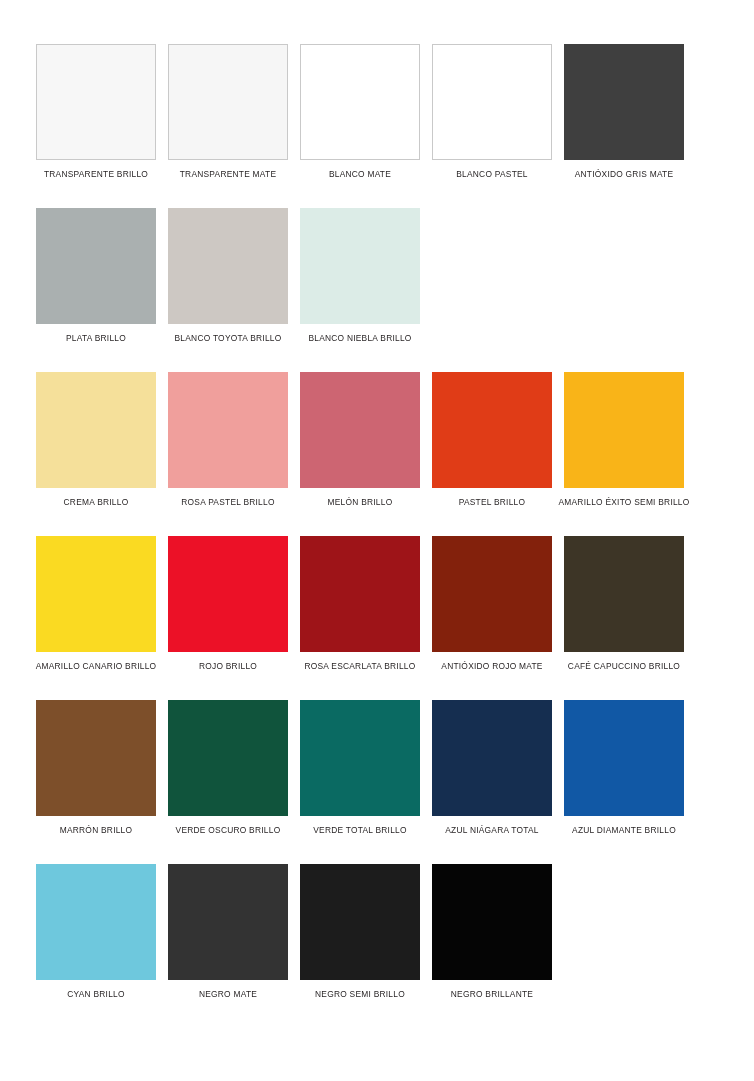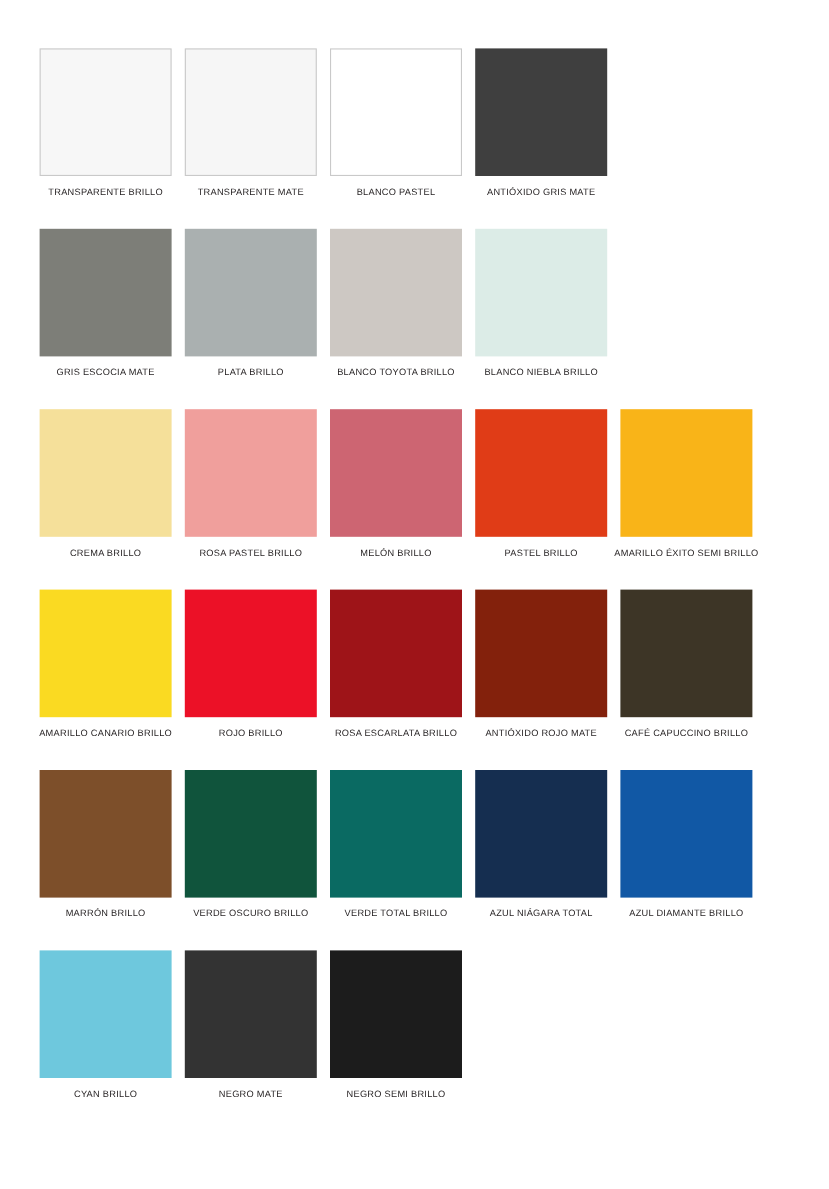--- a/index.html
+++ b/index.html
@@ -67,33 +67,33 @@
     <div class="swatch-cell">
       <div class="swatch-chip bordered" style="background-color: rgb(247, 247, 247);"></div>
       <div class="swatch-label">TRANSPARENTE BRILLO</div>
     </div>
     <div class="swatch-cell">
       <div class="swatch-chip bordered" style="background-color: rgb(246, 246, 246);"></div>
       <div class="swatch-label">TRANSPARENTE MATE</div>
     </div>
     <div class="swatch-cell">
       <div class="swatch-chip bordered" style="background-color: rgb(255, 255, 255);"></div>
+      <div class="swatch-label">BLANCO MATE</div>
+    </div>
+    <div class="swatch-cell">
+      <div class="swatch-chip bordered" style="background-color: rgb(255, 255, 255);"></div>
       <div class="swatch-label">BLANCO PASTEL</div>
     </div>
     <div class="swatch-cell">
       <div class="swatch-chip" style="background-color: rgb(63, 63, 63);"></div>
       <div class="swatch-label">ANTIÓXIDO GRIS MATE</div>
     </div>
   </div>
 
   <div class="swatch-row">
-    <div class="swatch-cell">
-      <div class="swatch-chip" style="background-color: rgb(125, 126, 120);"></div>
-      <div class="swatch-label">GRIS ESCOCIA MATE</div>
-    </div>
     <div class="swatch-cell">
       <div class="swatch-chip" style="background-color: rgb(170, 176, 176);"></div>
       <div class="swatch-label">PLATA BRILLO</div>
     </div>
     <div class="swatch-cell">
       <div class="swatch-chip" style="background-color: rgb(205, 200, 195);"></div>
       <div class="swatch-label">BLANCO TOYOTA BRILLO</div>
     </div>
     <div class="swatch-cell">
       <div class="swatch-chip" style="background-color: rgb(220, 236, 231);"></div>
@@ -176,15 +176,19 @@
       <div class="swatch-label">CYAN BRILLO</div>
     </div>
     <div class="swatch-cell">
       <div class="swatch-chip" style="background-color: rgb(51, 51, 51);"></div>
       <div class="swatch-label">NEGRO MATE</div>
     </div>
     <div class="swatch-cell">
       <div class="swatch-chip" style="background-color: rgb(28, 28, 28);"></div>
       <div class="swatch-label">NEGRO SEMI BRILLO</div>
     </div>
+    <div class="swatch-cell">
+      <div class="swatch-chip" style="background-color: rgb(5, 5, 5);"></div>
+      <div class="swatch-label">NEGRO BRILLANTE</div>
+    </div>
   </div>
 
 </div>
 
 </body></html>

